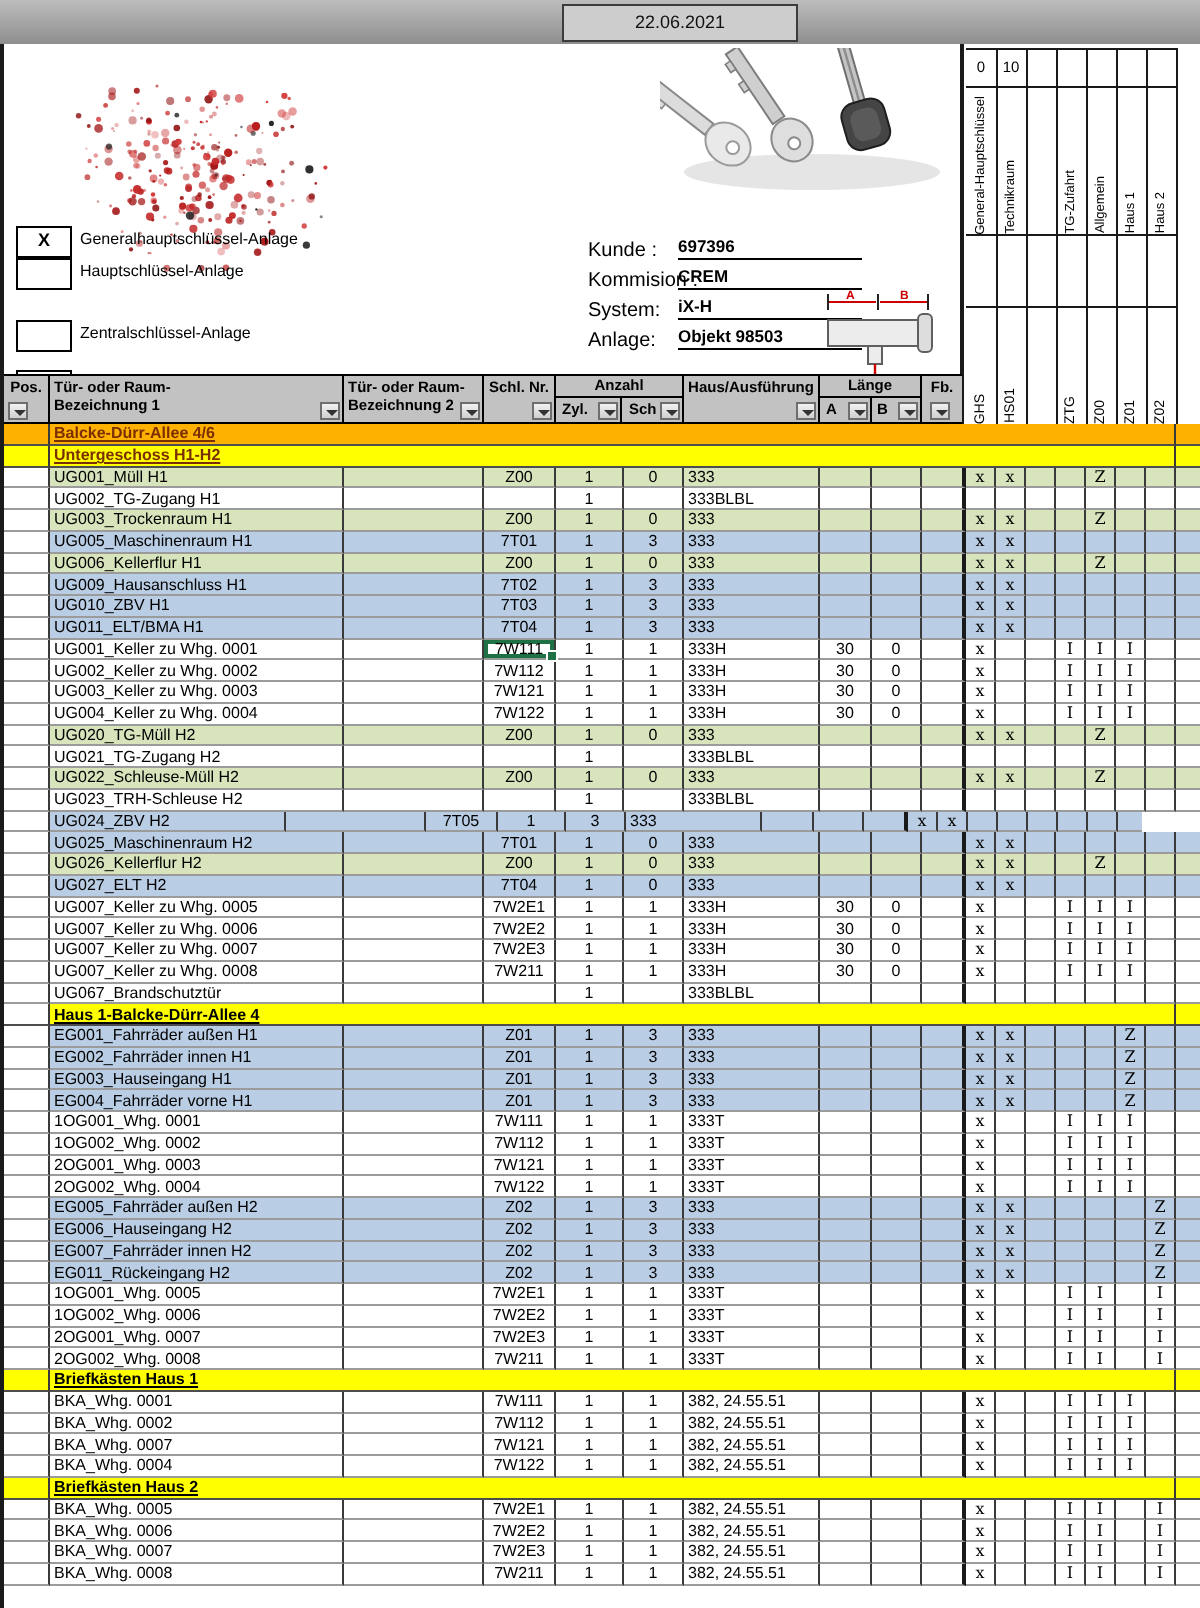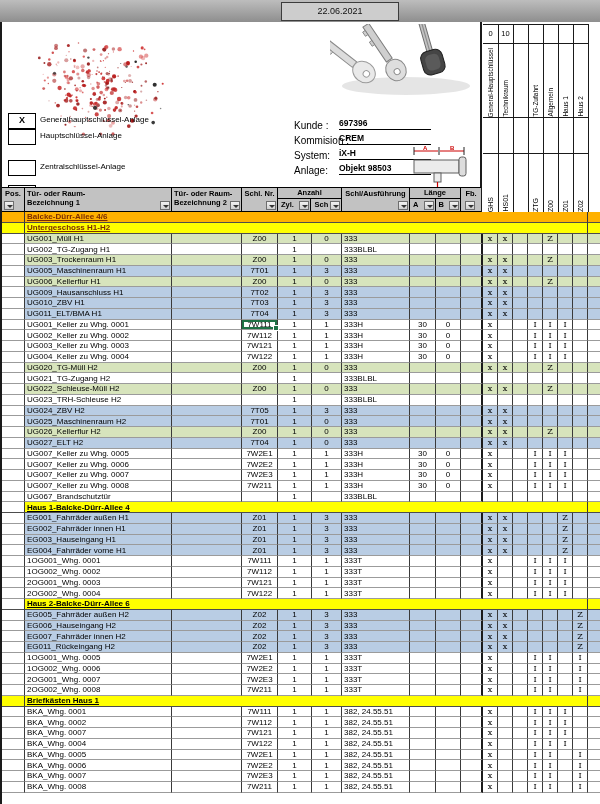--- a/index.html
+++ b/index.html
@@ -495,21 +495,21 @@
           <span>Zyl.</span>
           <span class="fa"></span>
         </div>
         <div style="width:30px">
           <span>Sch</span>
           <span class="fa"></span>
         </div>
       </div>
     </div>
     <div class="hc c" style="left:340px;width:68px">
-      <span>Schl/Ausführung</span>
+      <span>Haus/Ausführung</span>
       <span class="fa"></span>
     </div>
     <div class="hc hgrp" style="left:408px;width:51px">
       <div class="t">Länge</div>
       <div class="sub">
         <div class="mid" style="width:26px">
           <span>A</span>
           <span class="fa"></span>
         </div>
         <div style="width:25px">
@@ -850,21 +850,21 @@
         <div class="td c w cm" style="width: 15px;"></div>
         <div class="td c w cm" style="width: 15px;"></div>
         <div class="td c w cm" style="width: 15px;"></div>
         <div class="td c w cm" style="width: 15px;"></div>
         <div class="td c w cm" style="width: 15px;"></div>
         <div class="td c w cm" style="width: 15px;"></div>
         <div class="td c w" style="width: 12px; border-right: none;"></div>
       </div>
       <div class="tr">
         <div class="td c w" style="width: 23px;"></div>
-        <div class="td l bl" style="width: 147px;">UG024_ZBV H2</div>
+        <div class="td l bl" style="width: 118px;">UG024_ZBV H2</div>
         <div class="td l bl" style="width: 70px;"></div>
         <div class="td c bl" style="width: 36px;">7T05</div>
         <div class="td c bl" style="width: 34px;">1</div>
         <div class="td c bl" style="width: 30px;">3</div>
         <div class="td l bl" style="width: 68px;">333</div>
         <div class="td c bl" style="width: 26px;"></div>
         <div class="td c bl" style="width: 25px;"></div>
         <div class="td c bl fbx" style="width: 22px;"></div>
         <div class="td c bl cm" style="width: 15px;">x</div>
         <div class="td c bl cm" style="width: 15px;">x</div>
@@ -1193,25 +1193,20 @@
         <div class="td c w fbx" style="width: 22px;"></div>
         <div class="td c w cm" style="width: 15px;">x</div>
         <div class="td c w cm" style="width: 15px;"></div>
         <div class="td c w cm" style="width: 15px;"></div>
         <div class="td c w cm" style="width: 15px;">I</div>
         <div class="td c w cm" style="width: 15px;">I</div>
         <div class="td c w cm" style="width: 15px;">I</div>
         <div class="td c w cm" style="width: 15px;"></div>
         <div class="td c w" style="width: 12px; border-right: none;"></div>
       </div>
-      <div class="tr sec">
-        <div class="td c w" style="width: 23px;"></div>
-        <div class="td l band sy" style="width: 563px;">Haus 2-Balcke-Dürr-Allee 6</div>
-        <div class="td c sy" style="width: 12px; border-right: none;"></div>
-      </div>
       <div class="tr">
         <div class="td c w" style="width: 23px;"></div>
         <div class="td l bl" style="width: 147px;">EG005_Fahrräder außen H2</div>
         <div class="td l bl" style="width: 70px;"></div>
         <div class="td c bl" style="width: 36px;">Z02</div>
         <div class="td c bl" style="width: 34px;">1</div>
         <div class="td c bl" style="width: 30px;">3</div>
         <div class="td l bl" style="width: 68px;">333</div>
         <div class="td c bl" style="width: 26px;"></div>
         <div class="td c bl" style="width: 25px;"></div>
@@ -1443,20 +1438,25 @@
         <div class="td c w fbx" style="width: 22px;"></div>
         <div class="td c w cm" style="width: 15px;">x</div>
         <div class="td c w cm" style="width: 15px;"></div>
         <div class="td c w cm" style="width: 15px;"></div>
         <div class="td c w cm" style="width: 15px;">I</div>
         <div class="td c w cm" style="width: 15px;">I</div>
         <div class="td c w cm" style="width: 15px;">I</div>
         <div class="td c w cm" style="width: 15px;"></div>
         <div class="td c w" style="width: 12px; border-right: none;"></div>
       </div>
+      <div class="tr sec">
+        <div class="td c sy" style="width: 23px;"></div>
+        <div class="td l band sy" style="width: 563px;">Briefkästen Haus 2</div>
+        <div class="td c sy" style="width: 12px; border-right: none;"></div>
+      </div>
       <div class="tr">
         <div class="td c w" style="width: 23px;"></div>
         <div class="td l w" style="width: 147px;">BKA_Whg. 0005</div>
         <div class="td l w" style="width: 70px;"></div>
         <div class="td c w" style="width: 36px;">7W2E1</div>
         <div class="td c w" style="width: 34px;">1</div>
         <div class="td c w" style="width: 30px;">1</div>
         <div class="td l w" style="width: 68px;">382, 24.55.51</div>
         <div class="td c w" style="width: 26px;"></div>
         <div class="td c w" style="width: 25px;"></div>

